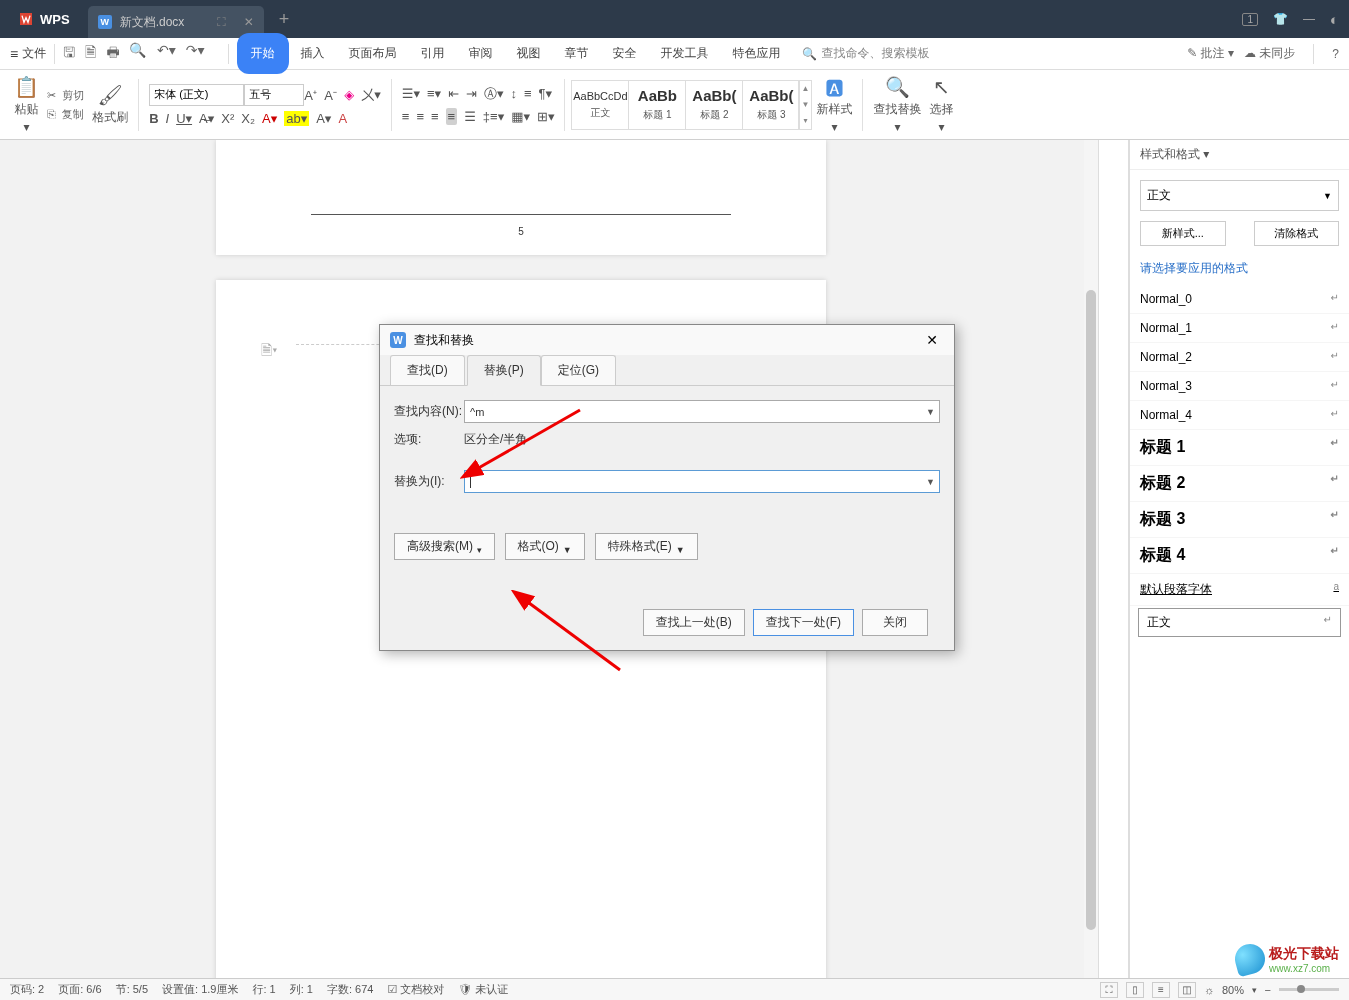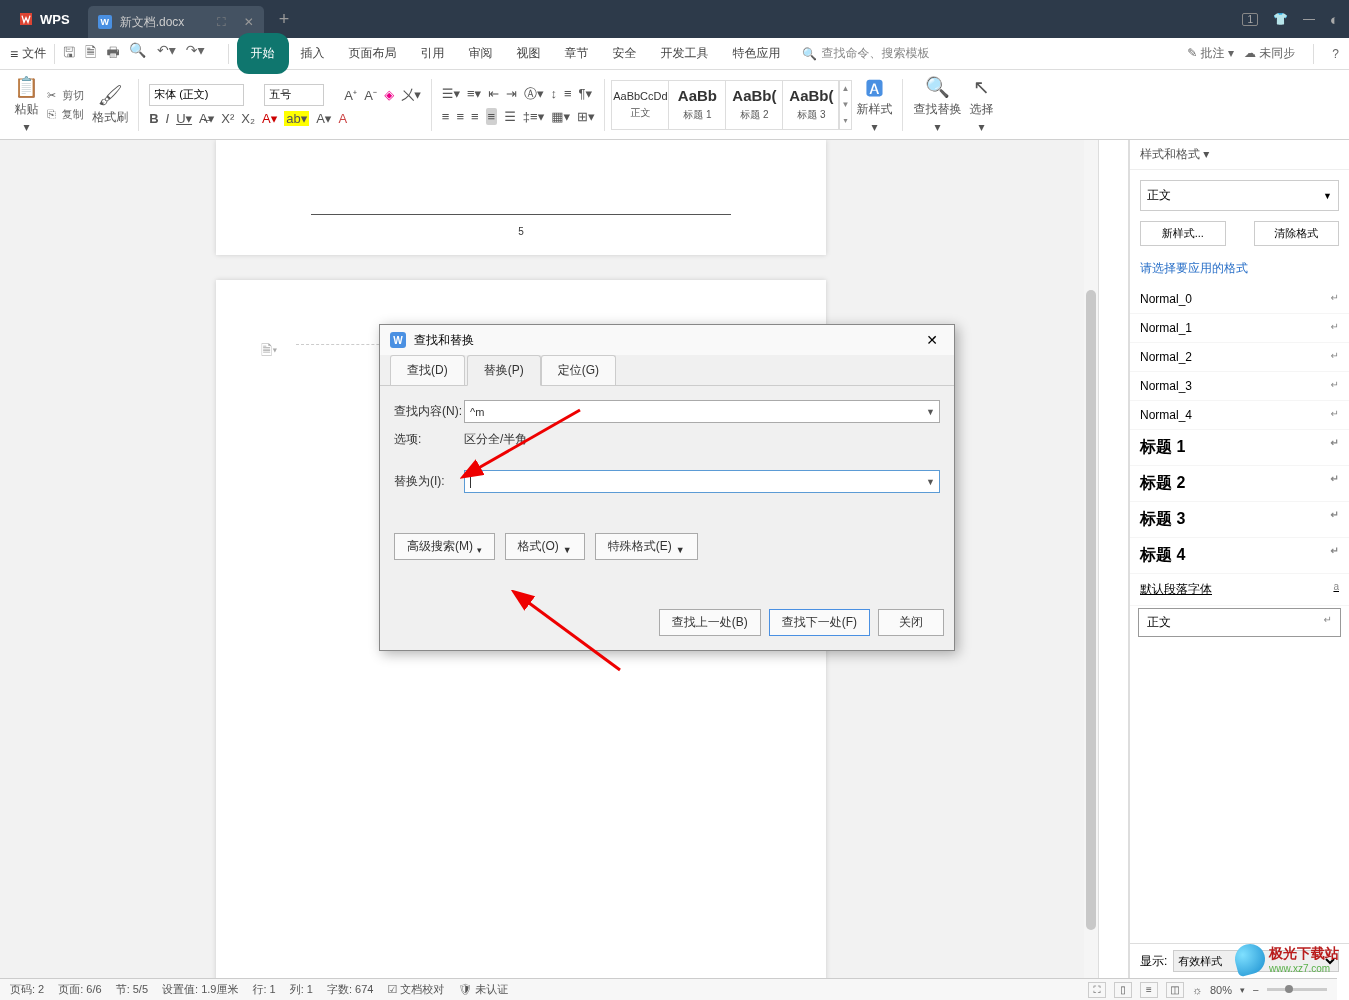--- a/index.html
+++ b/index.html
@@ -17,21 +17,21 @@
 .titlebar-right .box { border: 1px solid #888; padding: 0 4px; font-size: 10px; border-radius: 2px;}
 
 
 .menubar { height: 32px; background: #fff; border-bottom: 1px solid #ddd; display: flex; align-items: center; font-size: 12px; color: #444; padding: 0 10px; gap: 0;}
 .menubar .hamburger { margin-right: 4px; font-size: 14px;}
 .menubar .file-label { margin-right: 0; }
 .menubar .qat { display: flex; gap: 10px; margin-right: 15px; color: #666;}
 .menubar .qat span { font-size: 14px; }
 .menubar .sep-v { width: 1px; height: 20px; background: #ddd; margin: 0 8px; }
 .menubar .tab { padding: 5px 12px; cursor: pointer; }
-.menubar .tab.active { background: #0f766e; color: #fff; border-radius: 12px; padding: 12px 14px;}
+.menubar .tab.active { background: #3b82f6; color: #fff; border-radius: 12px; padding: 12px 14px;}
 .menubar .search-box { margin-left: 10px; display: flex; align-items: center; color: #888; gap: 4px;}
 .menubar .right-area { margin-left: auto; display: flex; align-items: center; gap: 10px; color: #666;}
 
 
 .ribbon { height: 70px; background: #fff; border-bottom: 1px solid #d0d0d0; display: flex; align-items: center; padding: 0 10px; font-size: 12px; color: #555;}
 .ribbon .group { display:flex; flex-direction:column; align-items:center; justify-content:center; height:100%; padding: 0 4px;}
 .ribbon .sep { width: 1px; height: 52px; background: #e0e0e0; margin: 0 6px;}
 .ribbon .big-btn { display:flex; flex-direction:column; align-items:center; gap:2px; padding: 0 4px;}
 .ribbon .big-btn .ico { font-size: 20px; }
 .ribbon .mini-row { display:flex; align-items:center; gap:6px; font-size: 11px; color:#666;}
@@ -71,21 +71,21 @@
 .dialog .dlg-tab:not(.active) { background:#f9f9f9; border:1px solid #ccc; border-bottom:none; margin-right:2px; border-radius:3px 3px 0 0;}
 .dialog .dlg-body { padding: 14px; font-size: 12px; color:#333;}
 .dialog .form-row { display:flex; align-items:center; margin-bottom: 8px;}
 .dialog .form-row label { width: 70px;}
 .dialog .form-row .combo { flex:1; height:23px; border:1px solid #aaa; padding:0 5px; display:flex; align-items:center; font-size:11px; background:#fff; position:relative;}
 .dialog .form-row .combo .dd { position:absolute; right:4px; font-size:9px; color:#555;}
 .dialog .form-row.replace .combo { border:1px solid #5b9bd5;}
 .dialog .btn-row { display:flex; gap:10px; margin-top: 40px;}
 .dialog .dlg-btn { border:1px solid #aaa; background:#fafafa; padding: 4px 12px; font-size:12px; cursor:pointer; display:inline-flex;align-items:flex-end;gap:4px;}
 .dialog .btn-row2 { display:flex; gap:10px; margin-top: 12px;}
-.dialog .btn-bottom { position:absolute; bottom:14px; right:10px; display:flex; gap:8px;}
+.dialog .btn-bottom { position:absolute; bottom:14px; right:26px; display:flex; gap:8px;}
 .dialog .dlg-btn.primary { border:1px solid #4a90e2;}
 .dialog .caret { font-size:9px;}
 
 
 .arrow { position:absolute; z-index: 200; pointer-events:none;}
 
 
 .styles-panel { width: 220px; background:#fff; border-left:1px solid #ddd; display:flex; flex-direction:column; font-size:12px;}
 .styles-panel .sp-header { padding: 6px 10px; color:#555; border-bottom:1px solid #eee;}
 .styles-panel .sp-current { margin:10px; border:1px solid #ccc; padding:6px; display:flex; align-items:center; justify-content:space-between;}
@@ -96,21 +96,21 @@
 .styles-panel .sp-item { padding: 7px 10px; display:flex; justify-content:space-between; align-items:flex-start; border-bottom:1px solid #f5f5f5;}
 .styles-panel .sp-item .mark { color:#888; font-size:10px;}
 .styles-panel .sp-item.h { font-weight:bold; font-size:16px; font-family: SimSun, serif;}
 .styles-panel .sp-footer { border-top:1px solid #ddd; padding:6px 10px; display:flex; align-items:center; gap:6px;}
 .styles-panel .sp-footer select { flex:1; border:1px solid #ccc; height:22px; font-size:11px;}
 .styles-panel .sp-item.sel { border:1px solid #999; margin:2px 8px; padding:5px 8px;}
 .styles-panel .sp-item.def { text-decoration:underline;}
 .styles-panel .sp-item.def .mark { text-decoration:none;}
 
 
-.statusbar { position:absolute; bottom:0; left:0; right:12px; height:22px; background:#f7f7f7; border-top:1px solid #ccc; display:flex; align-items:center; font-size:11px; color:#555; padding:0 10px; gap:14px;}
+.statusbar { position:absolute; bottom:0; left:0; right:0; height:22px; background:#f7f7f7; border-top:1px solid #ccc; display:flex; align-items:center; font-size:11px; color:#555; padding:0 10px; gap:14px;}
 .statusbar .sb-right { margin-left:auto; display:flex; align-items:center; gap:8px;}
 .statusbar .vbtn { border:1px solid #ccc; width:18px;height:16px;display:inline-flex;align-items:center;justify-content:center;font-size:10px;}
 
 
 .watermark { position:absolute; right:10px; bottom:26px; z-index:300; display:flex; align-items:center; gap:4px; font-size:12px; color:#2aa0d8;}
 .watermark .wm-logo { width:30px;height:30px; background: radial-gradient(circle at 30% 30%, #7fe0ff, #1a8fd0); border-radius:50% 50% 50% 5px; transform:rotate(-15deg);}
 .watermark .wm-text1 { font-weight:bold; font-size:14px; color:#b91c1c;}
 .watermark .wm-text2 { font-size:10px; color:#5ab04a;}
 </style>
 </head>
@@ -188,21 +188,21 @@
         <span>⎘</span>
         <span>复制</span>
       </div>
   </div>
   <div class="big-btn">
     <span class="ico">🖌</span>
     <span>格式刷</span>
   </div>
   <div class="sep"></div>
   <div class="group" style="gap:5px;align-items:flex-start;">
-    <div style="display:flex;gap:20px;">
+    <div style="display:flex;gap:0;">
       <input class="font-select name" value="宋体 (正文)" style="">
       <input class="font-select size" value="五号" style="">
       <div class="icon-row">
         <span>A⁺</span>
         <span>A⁻</span>
         <span style="color:#e08;">◈</span>
         <span>㐅▾</span>
       </div>
     </div>
     <div class="icon-row">
@@ -345,24 +345,20 @@
           <span class="mark">↵</span>
         </div>
       <div class="sp-item def">
           <span>默认段落字体</span>
           <span class="mark">a</span>
         </div>
       <div class="sp-item sel">
           <span>正文</span>
           <span class="mark">↵</span>
         </div>
-    </div>
-    <div class="sp-footer">
-      <span>显示:</span>
-      <select><option>有效样式</option></select>
     </div>
   </div>
 </div>
 
 <div class="dialog">
   <div class="dlg-title">
     <span class="ico">W</span>
     <span>查找和替换</span>
     <span class="dlg-close">✕</span>
   </div>

